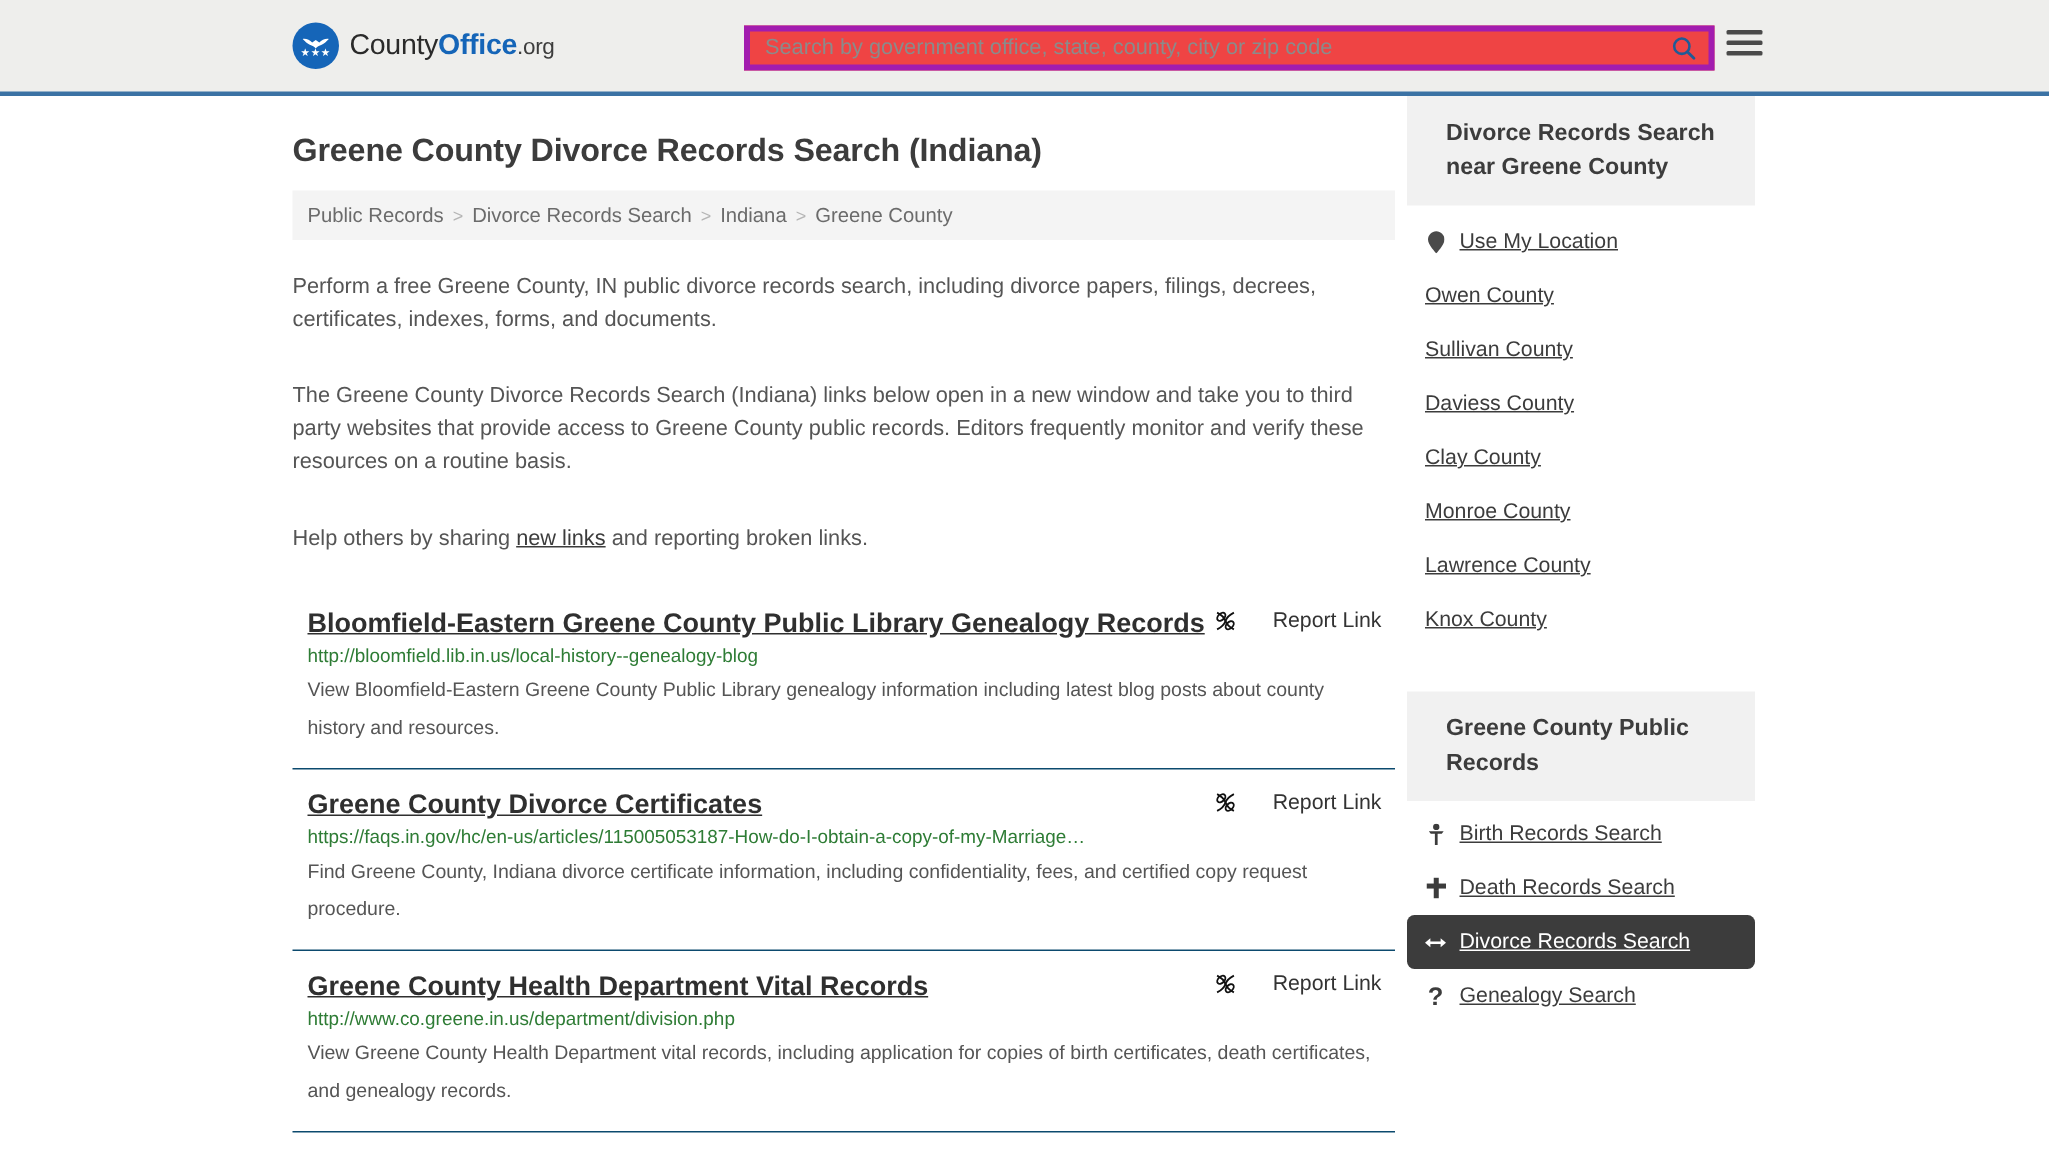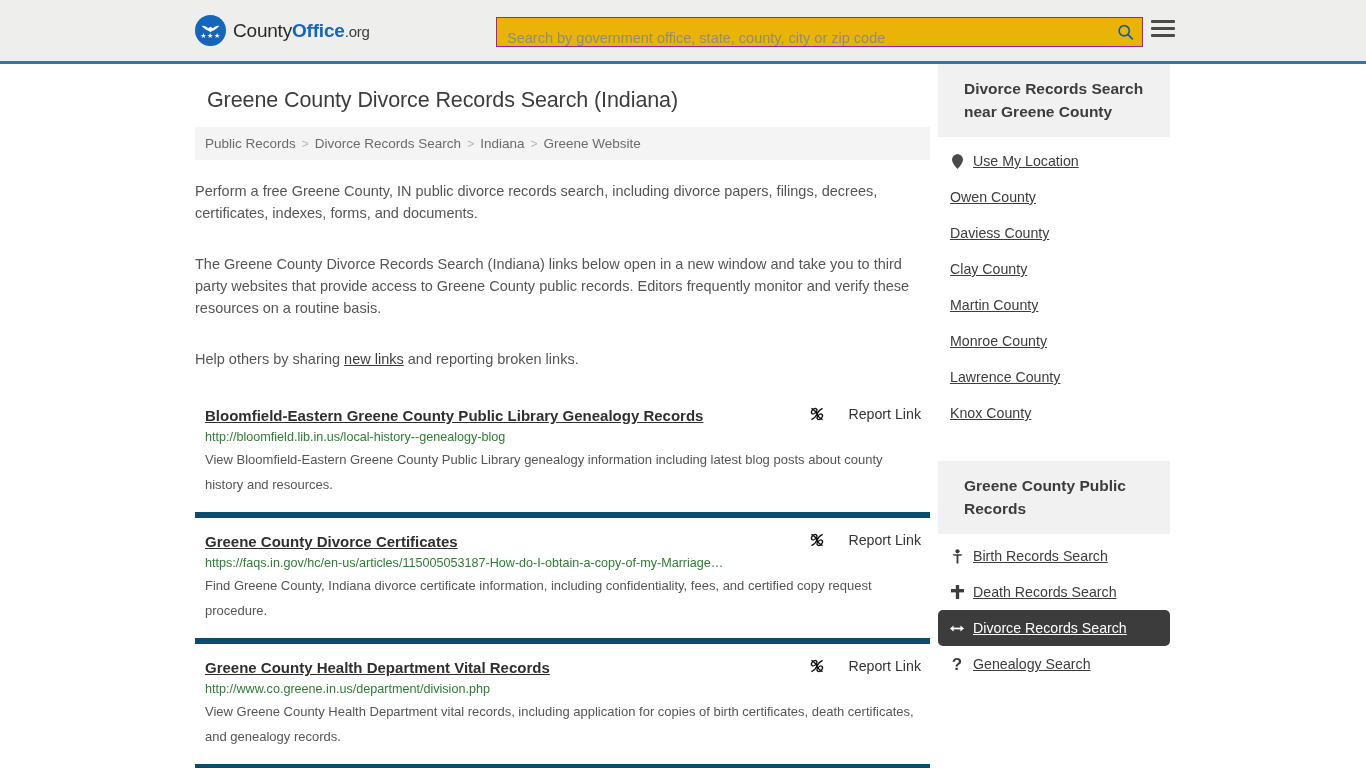--- a/index.html
+++ b/index.html
@@ -56,24 +56,24 @@
   }
   .logo-text .office { color: #1565b8; font-weight: bold; }
   .logo-text .org { color: #3d3d3d; font-size: 15px; }
 
   .search-wrap {
     position: absolute;
     left: 496px;
     top: 17px;
     width: 647px;
     height: 30px;
-    background: #eab308;
-    border: 1px solid #a21caf;
-    display: flex;
-    align-items: flex-end;
+    background: #ef4444;
+    border: 4px solid #a21caf;
+    display: flex;
+    align-items: center;
   }
   .search-input {
     flex: 1;
     border: none;
     outline: none;
     background: transparent;
     font-family: "Liberation Sans", sans-serif;
     font-size: 14.5px;
     color: #333;
     padding: 0 10px;
@@ -107,23 +107,23 @@
     width: 1366px;
     padding: 0 195px 0 195px;
     position: relative;
   }
   .columns { display: flex; align-items: flex-start; }
   .main-col { width: 735px; flex: none; }
   .side-col { width: 232px; flex: none; margin-left: 8px; }
 
   h1.page-title {
     font-size: 21.5px;
-    font-weight: normal;
+    font-weight: bold;
     color: #3c3c3c;
-    margin: 24px 0 14px 12px;
+    margin: 24px 0 14px 0;
     letter-spacing: -0.1px;
   }
 
   .breadcrumb {
     background: #f4f4f4;
     height: 33px;
     display: flex;
     align-items: center;
     padding: 0 10px;
     font-size: 13.5px;
@@ -146,31 +146,31 @@
   .intro p.first { margin-top: 20px; }
   .intro a {
     color: #3c3c3c;
     text-decoration: underline;
     font-weight: normal;
   }
 
   
   .results { margin-top: 22px; }
   .result {
-    border-top: 6px solid #0c4a6e;
+    border-top: 1px solid #0c4a6e;
     padding: 14px 0 15px 10px;
   }
   .result:first-child { border-top: none; }
   .result-head {
     display: flex;
     align-items: flex-start;
     justify-content: space-between;
   }
   .result-title {
-    font-size: 15px;
+    font-size: 18px;
     font-weight: bold;
     color: #2f2f2f;
     text-decoration: underline;
     cursor: pointer;
     line-height: 19px;
     max-width: 600px;
   }
   .report-link {
     display: flex;
     align-items: flex-end;
@@ -281,21 +281,21 @@
     <div class="main-col">
       <h1 class="page-title">Greene County Divorce Records Search (Indiana)</h1>
 
       <div class="breadcrumb">
         <a>Public Records</a>
         <span class="sep">&gt;</span>
         <a>Divorce Records Search</a>
         <span class="sep">&gt;</span>
         <a>Indiana</a>
         <span class="sep">&gt;</span>
-        <a>Greene Website</a>
+        <a>Greene County</a>
       </div>
 
       <div class="intro">
         <p class="first">Perform a free Greene County, IN public divorce records search, including divorce papers, filings, decrees, certificates, indexes, forms, and documents.</p>
         <p>The Greene County Divorce Records Search (Indiana) links below open in a new window and take you to third party websites that provide access to Greene County public records. Editors frequently monitor and verify these resources on a routine basis.</p>
         <p><span>Help others by sharing </span><a>new links</a><span> and reporting broken links.</span></p>
       </div>
 
       <div class="results">
 
@@ -379,27 +379,27 @@
               <svg width="11" height="15" viewBox="0 0 12 16">
                 <path d="M6 0 C2.7 0 0 2.7 0 6 C0 10 6 16 6 16 C6 16 12 10 12 6 C12 2.7 9.3 0 6 0 Z" fill="#4a4a4a"></path>
               </svg>
             </span>
             <span class="txt">Use My Location</span>
           </li>
           <li class="side-item no-icon">
             <span class="txt">Owen County</span>
           </li>
           <li class="side-item no-icon">
+            <span class="txt">Sullivan County</span>
+          </li>
+          <li class="side-item no-icon">
             <span class="txt">Daviess County</span>
           </li>
           <li class="side-item no-icon">
             <span class="txt">Clay County</span>
-          </li>
-          <li class="side-item no-icon">
-            <span class="txt">Martin County</span>
           </li>
           <li class="side-item no-icon">
             <span class="txt">Monroe County</span>
           </li>
           <li class="side-item no-icon">
             <span class="txt">Lawrence County</span>
           </li>
           <li class="side-item no-icon">
             <span class="txt">Knox County</span>
           </li>

